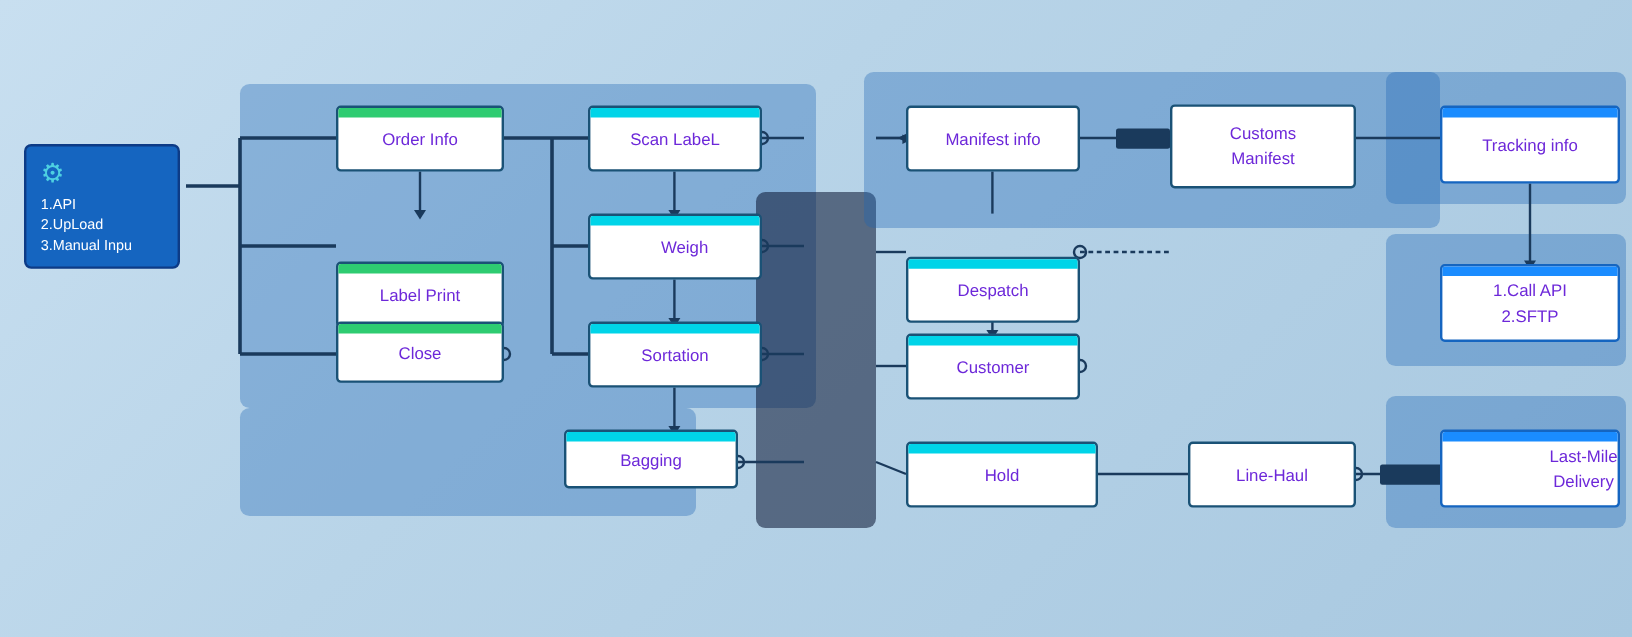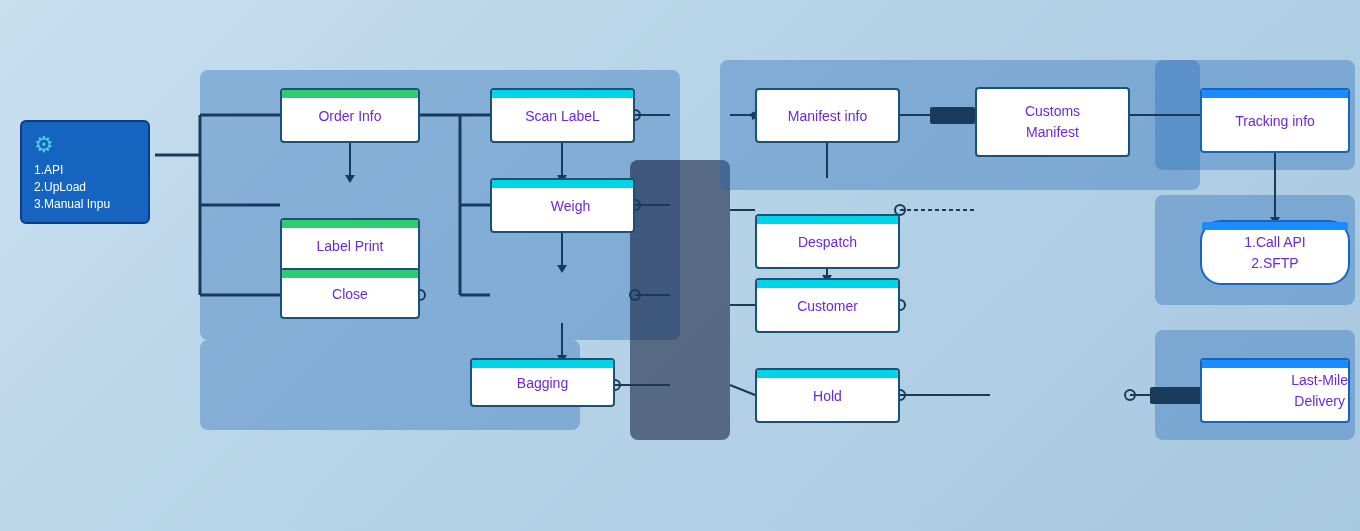--- a/index.html
+++ b/index.html
@@ -196,52 +196,58 @@
   </div>
 
   <div class="node with-top-bar cyan-bar" style="left:490px; top:88px; width:145px; height:55px;">
     <span>Scan LabeL</span>
   </div>
 
   <div class="node with-top-bar cyan-bar" style="left:490px; top:178px; width:145px; height:55px;padding-left:16px;">
     <span>Weigh</span>
   </div>
 
+  <div class="node with-top-bar cyan-bar" style="left:490px; top:268px; width:145px; height:55px;">
+    <span>Sortation</span>
+  </div>
 
   <div class="node with-top-bar cyan-bar" style="left:470px; top:358px; width:145px; height:49px;">
     <span>Bagging</span>
   </div>
 
   <div class="node" style="left:755px; top:88px; width:145px; height:55px; border-color:#1a5276;">
     <span>Manifest info</span>
   </div>
 
   <div class="node with-top-bar cyan-bar" style="left:755px; top:183px; width:145px; height:55px;margin-top:31px;">
     <span>Despatch</span>
   </div>
 
   <div class="node with-top-bar cyan-bar" style="left:755px; top:278px; width:145px; height:55px;">
     <span>Customer</span>
   </div>
 
-  <div class="node with-top-bar cyan-bar" style="left:755px; top:368px; width:145px; height:55px;">
+  <div class="node with-top-bar cyan-bar" style="left:755px; top:368px; width:160px; height:55px;">
     <span>Hold</span>
   </div>
 
   <div class="node" style="left:975px; top:87px; width:155px; height:70px; border-color:#1a5276; font-size:14px; line-height:1.5;">
     <span style="white-space:pre-line; text-align:center;">Customs
 Manifest</span>
   </div>
 
+  <div class="node" style="left:990px; top:368px; width:140px; height:55px; border-color:#1a5276;">
+    <span>Line-Haul</span>
+  </div>
 
   <div class="node with-top-bar blue-bar" style="left:1200px; top:88px; width:150px; height:65px; border-color:#1565c0;">
     <span>Tracking info</span>
   </div>
 
-  <div class="node with-top-bar blue-bar" style="left:1200px; top:220px; width:150px; height:65px; border-color:#1565c0;border-radius:21px;">
+  <div class="node with-top-bar blue-bar" style="left:1200px; top:220px; width:150px; height:65px; border-color:#1565c0;">
     <span style="white-space:pre-line; text-align:center; line-height:1.5;">1.Call API
 2.SFTP</span>
   </div>
 
   <div class="node with-top-bar blue-bar" style="left:1200px; top:358px; width:150px; height:65px; border-color:#1565c0;justify-content:flex-end;">
     <span style="white-space:pre-line; text-align:center; line-height:1.5;">Last-Mile
 Delivery</span>
   </div>
 
 </div>

